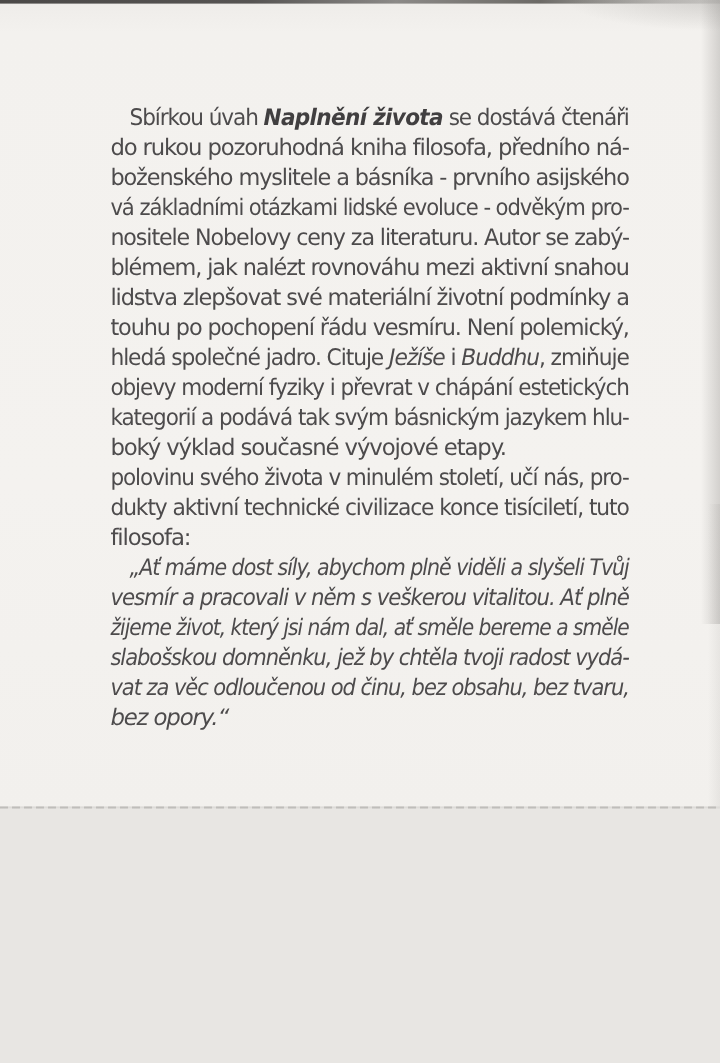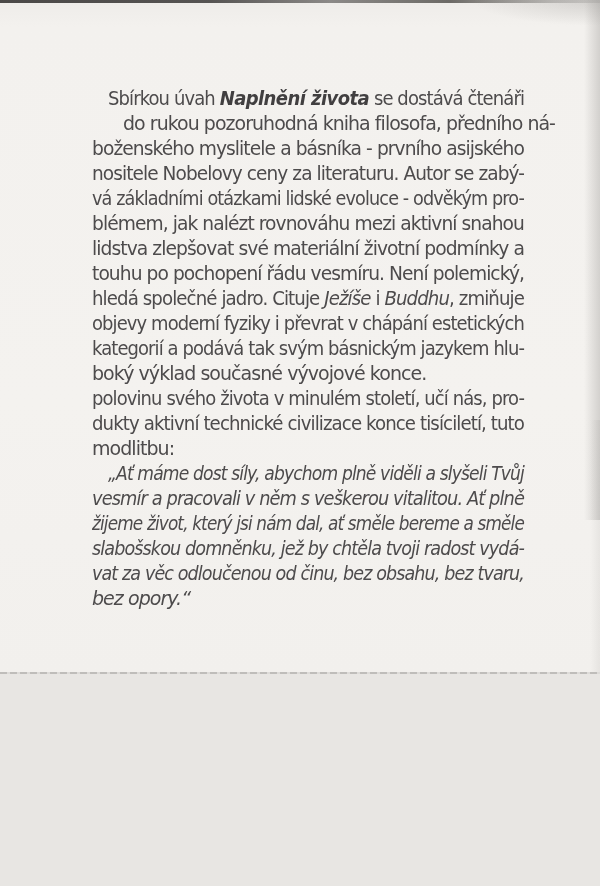--- a/index.html
+++ b/index.html
@@ -60,36 +60,36 @@
 <div class="page">
   <div class="edge-top"></div>
   <div class="corner-shade"></div>
   <div class="edge-right"></div>
   <div class="edge-right-low"></div>
   <div class="edge-bottom"></div>
 
   <div class="text-block" id="text-block">
       <div class="paragraph">
         <div class="line first"><span class="line-inner" style="transform: scaleX(0.9469);"><span class="seg">Sbírkou úvah </span><span class="seg bi">Naplnění života</span><span class="seg"> se dostává čtenáři</span></span></div>
-        <div class="line"><span class="line-inner" style="transform: scaleX(0.997043); margin-left: 31px;"><span class="seg">do rukou pozoruhodná kniha filosofa, předního ná-</span></span></div>
+        <div class="line"><span class="line-inner" style="transform: scaleX(0.997043);"><span class="seg">do rukou pozoruhodná kniha filosofa, předního ná-</span></span></div>
         <div class="line"><span class="line-inner" style="transform: scaleX(0.98283);"><span class="seg">boženského myslitele a básníka - prvního asijského</span></span></div>
+        <div class="line"><span class="line-inner" style="transform: scaleX(0.927723);"><span class="seg">vá základními otázkami lidské evoluce - odvěkým pro-</span></span></div>
         <div class="line"><span class="line-inner" style="transform: scaleX(0.974413);"><span class="seg">nositele Nobelovy ceny za literaturu. Autor se zabý-</span></span></div>
-        <div class="line"><span class="line-inner" style="transform: scaleX(0.927723);"><span class="seg">vá základními otázkami lidské evoluce - odvěkým pro-</span></span></div>
         <div class="line"><span class="line-inner" style="transform: scaleX(0.981818);"><span class="seg">blémem, jak nalézt rovnováhu mezi aktivní snahou</span></span></div>
         <div class="line"><span class="line-inner" style="transform: scaleX(0.984861);"><span class="seg">lidstva zlepšovat své materiální životní podmínky a</span></span></div>
         <div class="line"><span class="line-inner" style="transform: scaleX(0.9814);"><span class="seg">touhu po pochopení řádu vesmíru. Není polemický,</span></span></div>
         <div class="line"><span class="line-inner" style="transform: scaleX(0.95648);"><span class="seg">hledá společné jadro. Cituje </span><span class="seg it">Ježíše</span><span class="seg"> i </span><span class="seg it">Buddhu</span><span class="seg">, zmiňuje</span></span></div>
         <div class="line"><span class="line-inner" style="transform: scaleX(0.945069);"><span class="seg">objevy moderní fyziky i převrat v chápání estetických</span></span></div>
         <div class="line"><span class="line-inner" style="transform: scaleX(0.944198);"><span class="seg">kategorií a podává tak svým básnickým jazykem hlu-</span></span></div>
-        <div class="line last"><span class="line-inner"><span class="seg">boký výklad současné vývojové konce.</span></span></div>
+        <div class="line last"><span class="line-inner"><span class="seg">boký výklad současné vývojové etapy.</span></span></div>
       </div>
       <div class="paragraph">
         <div class="line"><span class="line-inner" style="transform: scaleX(0.945489);"><span class="seg">polovinu svého života v minulém století, učí nás, pro-</span></span></div>
         <div class="line"><span class="line-inner" style="transform: scaleX(0.95605);"><span class="seg">dukty aktivní technické civilizace konce tisíciletí, tuto</span></span></div>
-        <div class="line last"><span class="line-inner"><span class="seg">modlitbu:</span></span></div>
+        <div class="line last"><span class="line-inner"><span class="seg">filosofa:</span></span></div>
       </div>
       <div class="paragraph italic">
         <div class="line first"><span class="line-inner" style="transform: scaleX(0.902661);"><span class="seg">„Ať máme dost síly, abychom plně viděli a slyšeli Tvůj</span></span></div>
         <div class="line"><span class="line-inner" style="transform: scaleX(0.936268);"><span class="seg">vesmír a pracovali v něm s veškerou vitalitou. Ať plně</span></span></div>
         <div class="line"><span class="line-inner" style="transform: scaleX(0.888118);"><span class="seg">žijeme život, který jsi nám dal, ať směle bereme a směle</span></span></div>
         <div class="line"><span class="line-inner" style="transform: scaleX(0.924713);"><span class="seg">slabošskou domněnku, jež by chtěla tvoji radost vydá-</span></span></div>
         <div class="line"><span class="line-inner" style="transform: scaleX(0.922338);"><span class="seg">vat za věc odloučenou od činu, bez obsahu, bez tvaru,</span></span></div>
         <div class="line last"><span class="line-inner"><span class="seg">bez opory.“</span></span></div>
       </div>
     </div>

